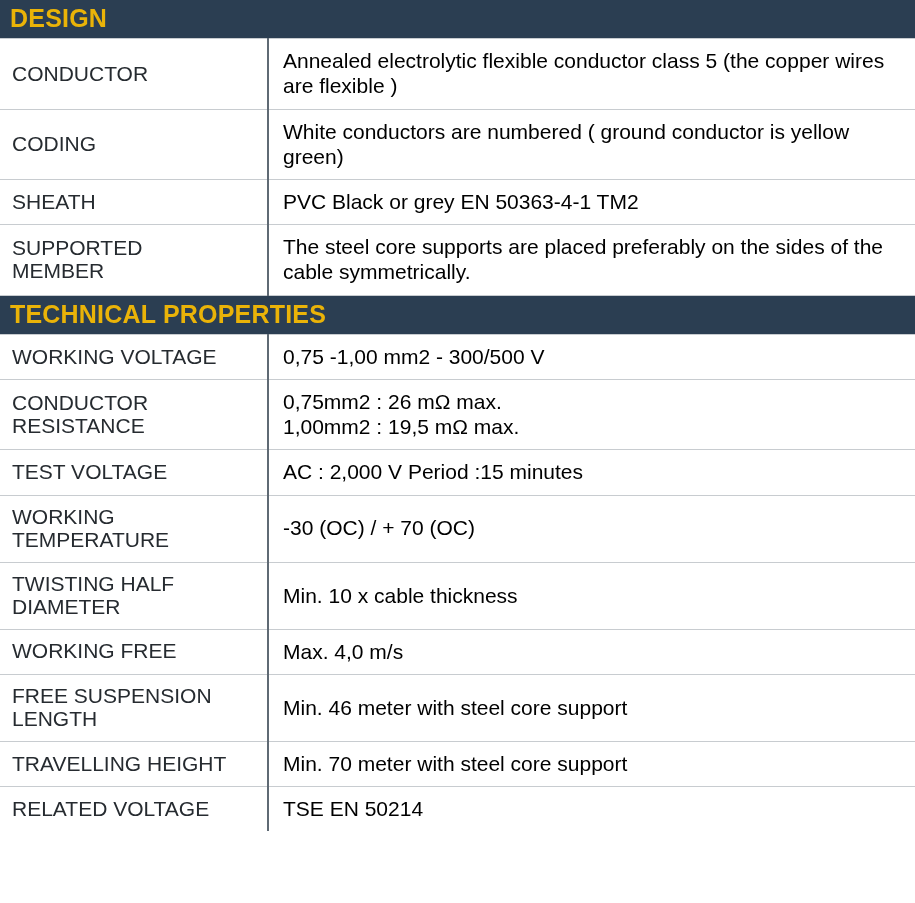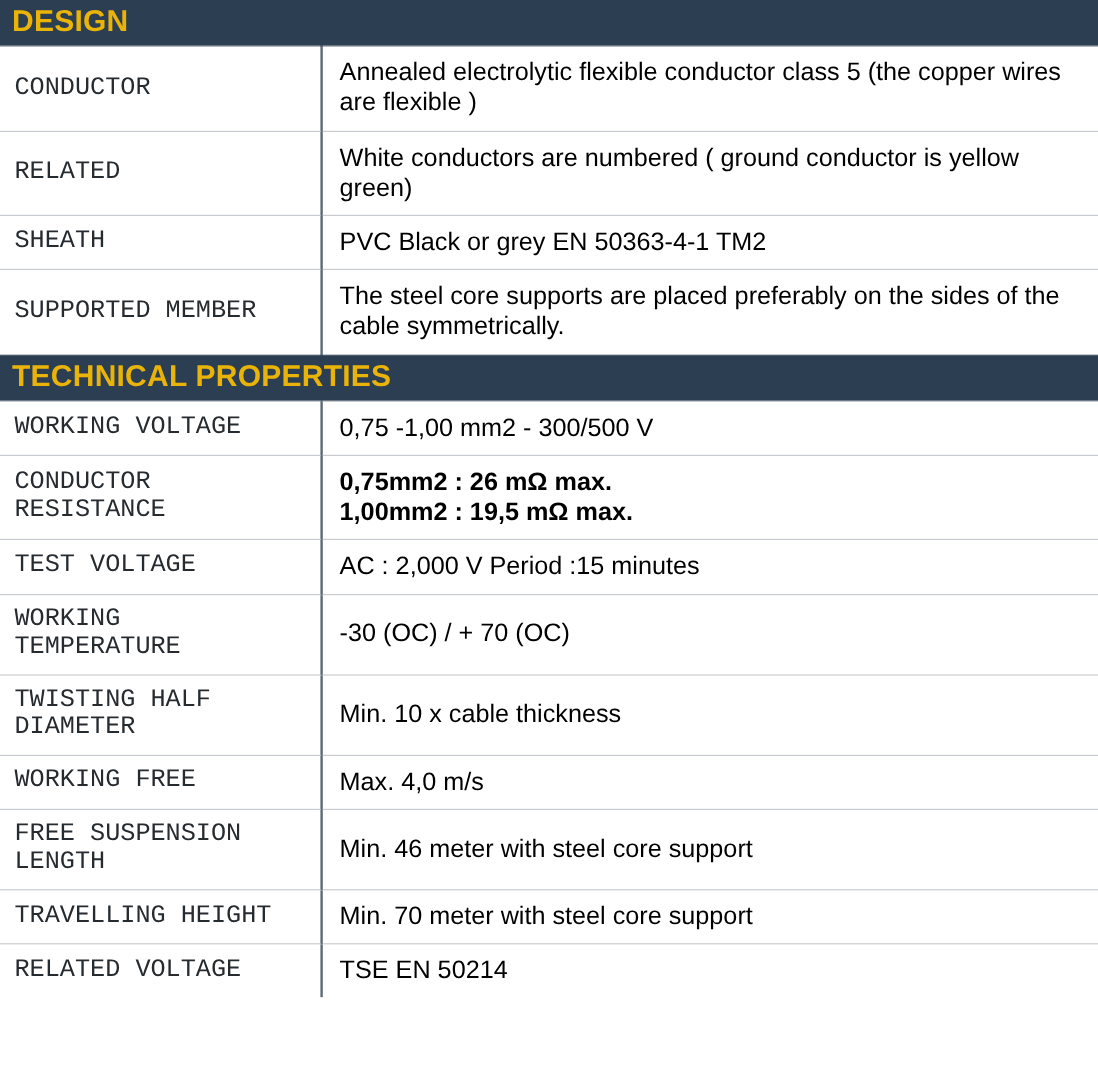--- a/index.html
+++ b/index.html
@@ -33,34 +33,32 @@
     vertical-align: middle;
     border-bottom: 1px solid #c8ccd0;
   }
   tr.data-row td.label-cell {
     width: 268px;
     padding: 9px 28px 10px 12px;
     font-size: 21px;
     color: #262b30;
     line-height: 1.12;
     border-right: 2px solid #5f6a74;
-    font-family: Liberation Mono, monospace;
   }
   tr.data-row td.value-cell {
     padding: 9px 12px 10px 14px;
     font-size: 21px;
     color: #000000;
     line-height: 1.2;
   }
   tr.data-row:last-child td {
     border-bottom: none;
   }
   .value-line {
     display: block;
-    font-weight: bold;
   }
   .tall {
     line-height: 1.25;
   }
 </style>
 </head>
 <body>
 
 <table class="spec-table">
   <colgroup>
@@ -70,21 +68,21 @@
   <tbody>
 
     <tr class="section-header">
       <td colspan="2">DESIGN</td>
     </tr>
     <tr class="data-row">
       <td class="label-cell tall">CONDUCTOR</td>
       <td class="value-cell tall">Annealed electrolytic flexible conductor class 5 (the copper wires are flexible )</td>
     </tr>
     <tr class="data-row">
-      <td class="label-cell tall">RELATED</td>
+      <td class="label-cell tall">CODING</td>
       <td class="value-cell tall">White conductors are numbered ( ground conductor is yellow green)</td>
     </tr>
     <tr class="data-row">
       <td class="label-cell">SHEATH</td>
       <td class="value-cell">PVC Black or grey EN 50363-4-1 TM2</td>
     </tr>
     <tr class="data-row">
       <td class="label-cell tall">SUPPORTED MEMBER</td>
       <td class="value-cell tall">The steel core supports are placed preferably on the sides of the cable symmetrically.</td>
     </tr>

